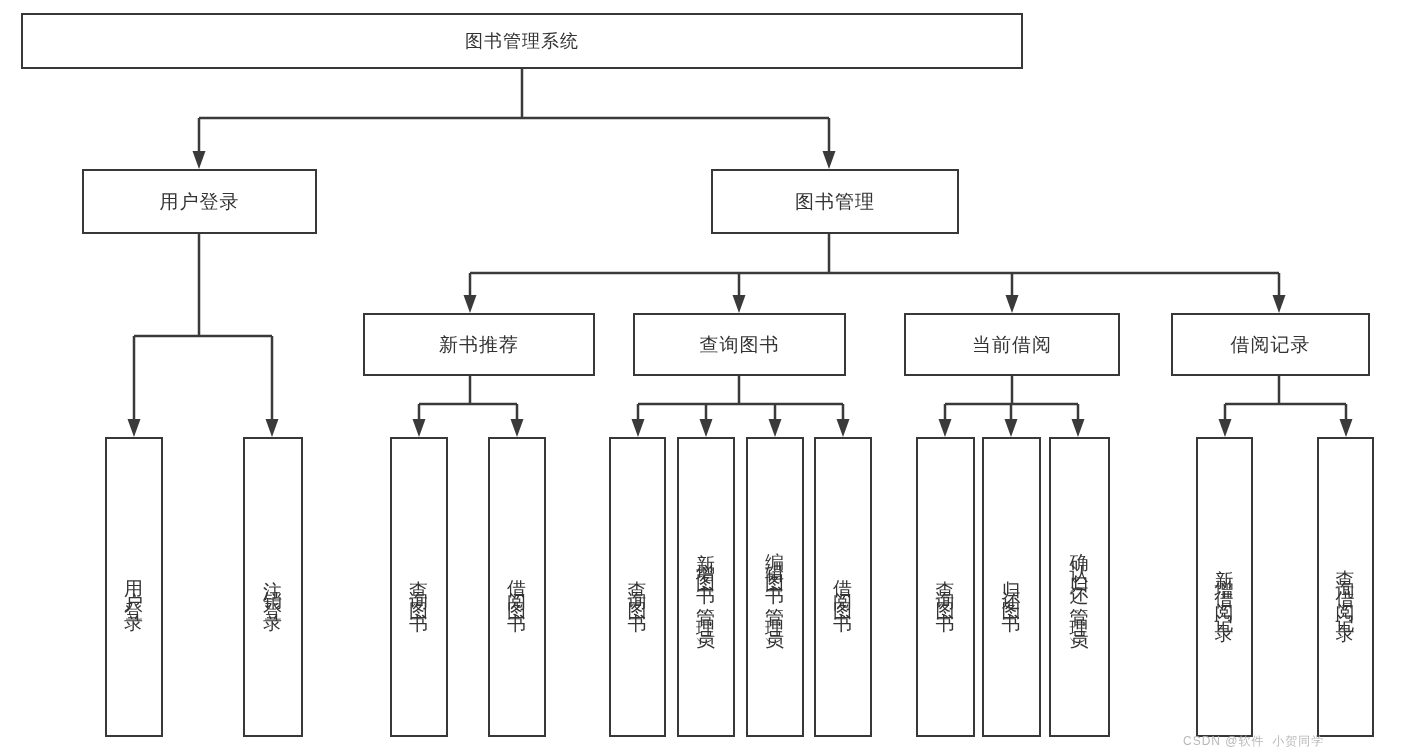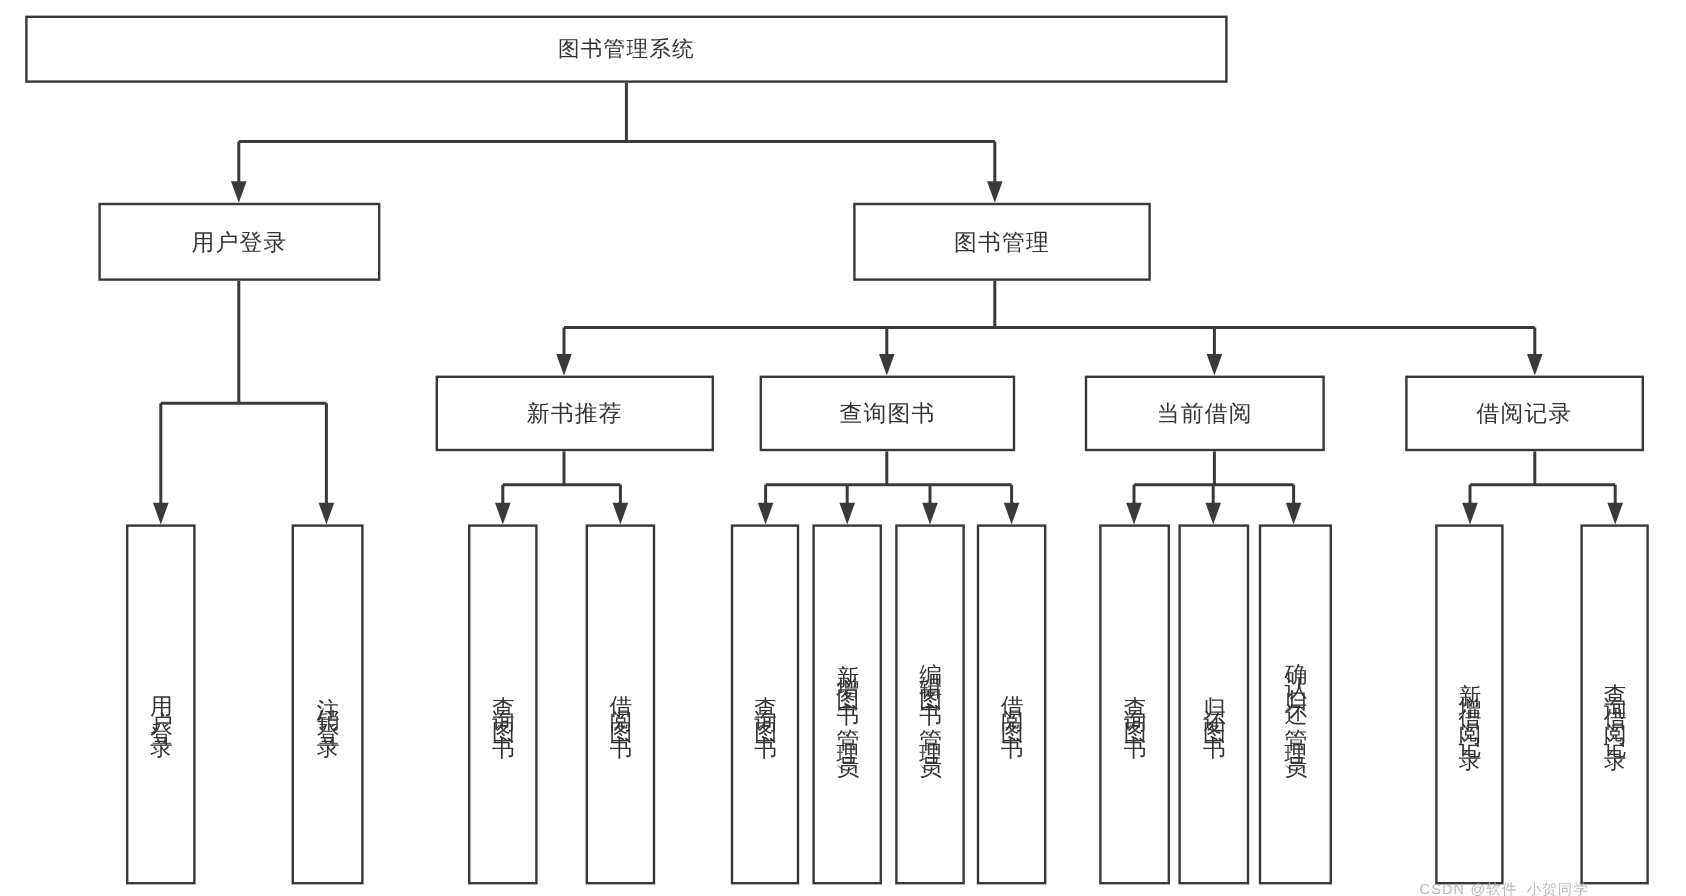--- a/index.html
+++ b/index.html
@@ -106,21 +106,21 @@
   <div class="node h" style="left:711px; top:169px; width:248px; height:65px;">
     <span class="lbl">图书管理</span>
   </div>
 
   <div class="node h" style="left:363px; top:313px; width:232px; height:63px;">
     <span class="lbl">新书推荐</span>
   </div>
   <div class="node h" style="left:633px; top:313px; width:213px; height:63px;">
     <span class="lbl">查询图书</span>
   </div>
-  <div class="node h" style="left:904px; top:313px; width:200px; height:63px;">
+  <div class="node h" style="left:904px; top:313px; width:216px; height:63px;">
     <span class="lbl">当前借阅</span>
   </div>
   <div class="node h" style="left:1171px; top:313px; width:199px; height:63px;">
     <span class="lbl">借阅记录</span>
   </div>
 
   <div class="node leaf" style="left:105px; top:437px; width:58px; height:300px;">
     <span class="lbl">用户登录</span>
   </div>
   <div class="node leaf" style="left:243px; top:437px; width:60px; height:300px;">

